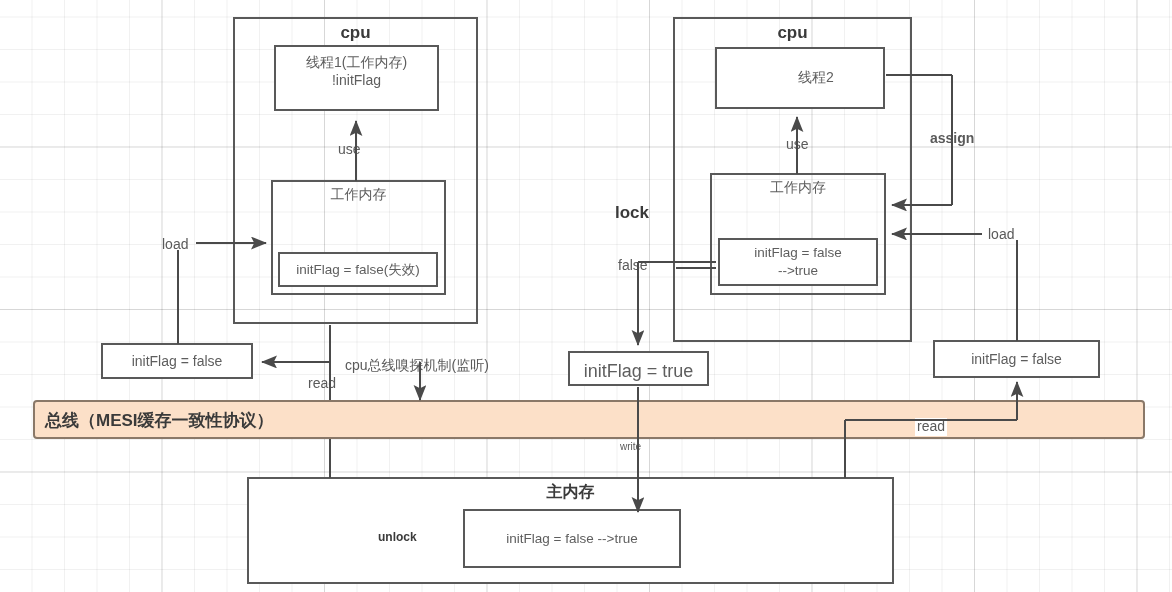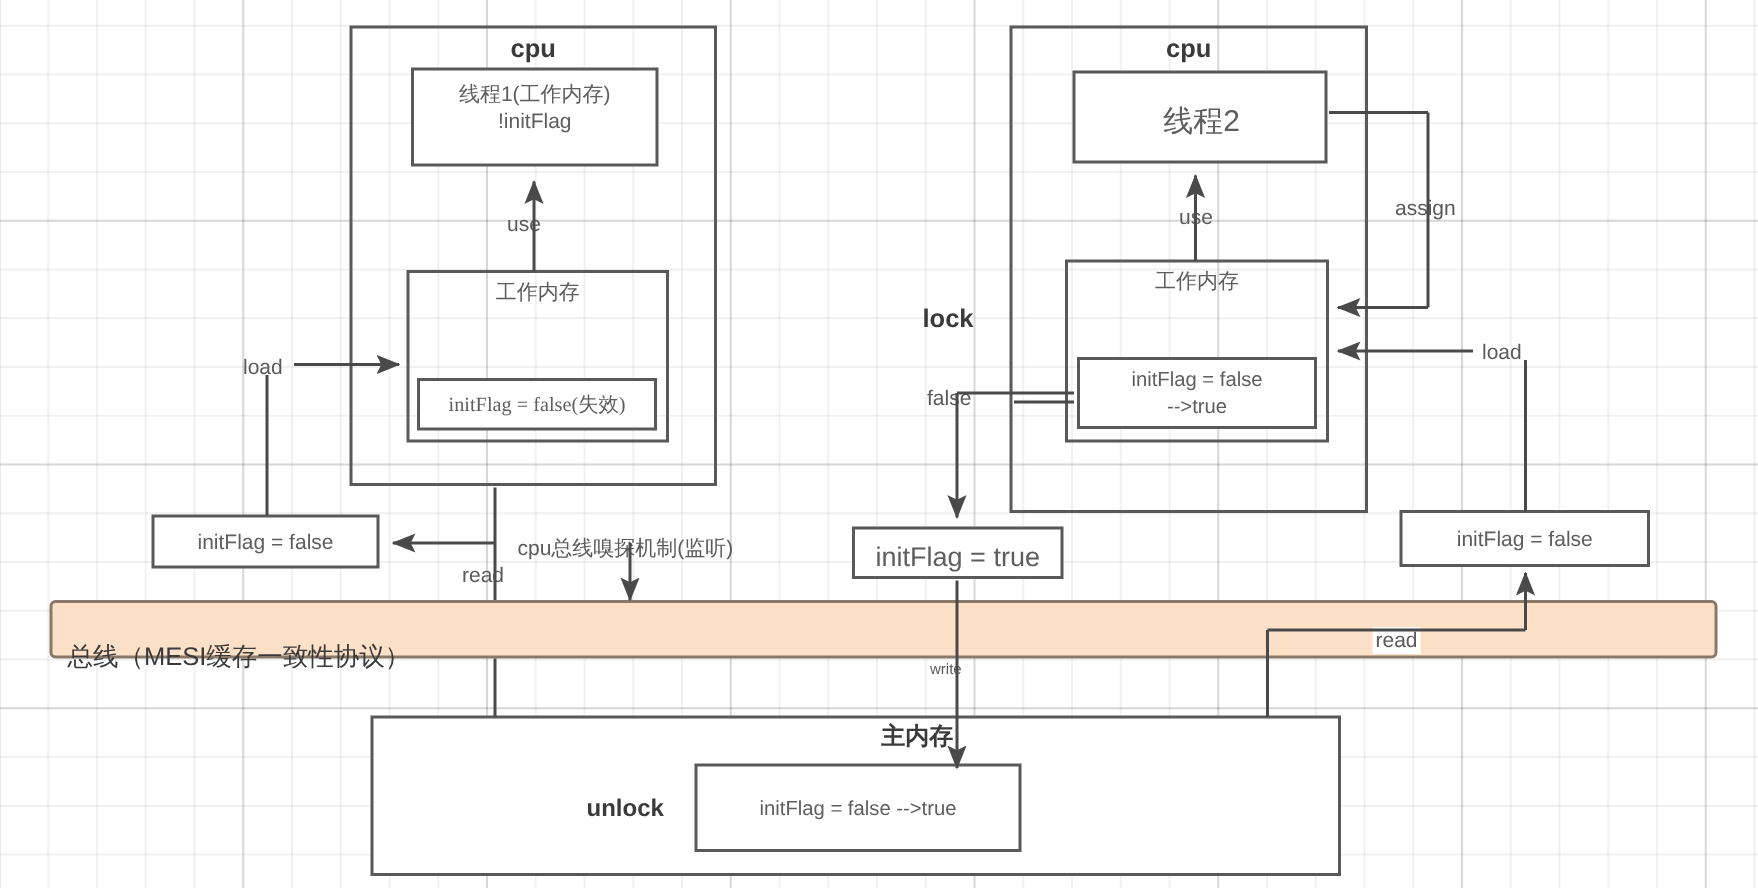--- a/index.html
+++ b/index.html
@@ -54,25 +54,24 @@
     left: 33px; top: 400px;
     width: 1112px; height: 39px;
     box-sizing: border-box;
     background: #fce0c8;
     border: 2.5px solid #8a7868;
     border-radius: 4px;
   }
   #bus-label {
     position: absolute;
     left: 12px; top: 8px;
-    font-weight: normal;
+    font-weight: bold;
     font-size: 17px;
     color: #3a3a3a;
     white-space: pre;
-    margin-top: 17px;
   }
 
   svg.overlay {
     position: absolute;
     left: 0; top: 0;
     width: 1172px; height: 592px;
     pointer-events: none;
   }
 
   .lbl-onbus {
@@ -92,27 +91,27 @@
   <div class="box filled" style="left:274px; top:45px; width:165px; height:66px;"></div>
   <div class="boxtext" style="left:274px; top:53px; width:165px; font-size:14px;">线程1(工作内存)
 !initFlag</div>
 
   <div class="lbl" style="left:338px; top:141px; font-size:14px;">use</div>
 
   <div class="box" style="left:271px; top:180px; width:175px; height:115px;"></div>
   <div class="boxtext" style="left:271px; top:185px; width:175px; font-size:14px;">工作内存</div>
 
   <div class="box filled" style="left:278px; top:252px; width:160px; height:35px;"></div>
-  <div class="boxtext" style="left:278px; top:261px; width:160px; font-size:13.5px;font-family:Liberation Serif, serif;">initFlag = false(失效)</div>
+  <div class="boxtext" style="left:278px; top:261px; width:160px; font-size:13.5px;">initFlag = false(失效)</div>
 
   <div class="box" style="left:673px; top:17px; width:239px; height:325px;"></div>
   <div class="lbl bold center" style="left:673px; top:22px; width:239px; font-size:17px;">cpu</div>
 
   <div class="box filled" style="left:715px; top:47px; width:170px; height:62px;"></div>
-  <div class="boxtext" style="left:716px; top:68px; width:170px; font-size:20px;">线程2</div>
+  <div class="boxtext" style="left:731px; top:68px; width:170px; font-size:14px;">线程2</div>
 
   <div class="lbl" style="left:786px; top:136px; font-size:14px;">use</div>
 
   <div class="box" style="left:710px; top:173px; width:176px; height:122px;"></div>
   <div class="boxtext" style="left:710px; top:178px; width:176px; font-size:14px;">工作内存</div>
 
   <div class="box filled" style="left:718px; top:238px; width:160px; height:48px;"></div>
   <div class="boxtext" style="left:718px; top:244px; width:160px; font-size:13.5px;">initFlag = false
 --&gt;true</div>
 
@@ -122,34 +121,34 @@
   <div class="box filled" style="left:568px; top:351px; width:141px; height:35px;"></div>
   <div class="boxtext" style="left:568px; top:360px; width:141px; font-size:18px;">initFlag = true</div>
 
   <div class="box filled" style="left:933px; top:340px; width:167px; height:38px;"></div>
   <div class="boxtext" style="left:933px; top:350px; width:167px; font-size:14px;">initFlag = false</div>
 
   <div id="bus"></div>
   <div id="bus-label" style="left:45px; top:409px;">总线（MESI缓存一致性协议）</div>
 
   <div class="box filled" style="left:247px; top:477px; width:647px; height:107px;"></div>
-  <div class="lbl bold center" style="left:247px; top:482px; width:647px; font-size:16px;padding-left:41px;">主内存</div>
+  <div class="lbl bold center" style="left:247px; top:482px; width:647px; font-size:16px;">主内存</div>
 
-  <div class="lbl bold" style="left:378px; top:530px; font-size:16px;margin-left:13px;">unlock</div>
+  <div class="lbl bold" style="left:378px; top:530px; font-size:12px;">unlock</div>
 
   <div class="box filled" style="left:463px; top:509px; width:218px; height:59px;"></div>
   <div class="boxtext" style="left:463px; top:530px; width:218px; font-size:13.5px;">initFlag = false --&gt;true</div>
 
   <div class="lbl" style="left:162px; top:236px; font-size:14px;">load</div>
   <div class="lbl" style="left:308px; top:375px; font-size:14px;">read</div>
   <div class="lbl" style="left:345px; top:357px; font-size:14px;">cpu总线嗅探机制(监听)</div>
   <div class="lbl bold" style="left:615px; top:202px; font-size:17px;">lock</div>
   <div class="lbl" style="left:618px; top:257px; font-size:14px;">false</div>
   <div class="lbl" style="left:620px; top:441px; font-size:10px;">write</div>
-  <div class="lbl" style="left:930px; top:130px; font-size:14px;">assign</div>
+  <div class="lbl" style="left:930px; top:130px; font-size:14px;font-weight:bold;">assign</div>
   <div class="lbl" style="left:988px; top:226px; font-size:14px;">load</div>
   <div class="lbl lbl-onbus" style="left:915px; top:418px; font-size:14px;">read</div>
 
   <svg class="overlay" viewBox="0 0 1172 592" xmlns="http://www.w3.org/2000/svg">
     <defs>
       <marker id="ah" markerWidth="9" markerHeight="9" refX="7.5" refY="3.2" orient="auto" markerUnits="strokeWidth">
         <path d="M0,0 L8,3.2 L0,6.4 L1.6,3.2 z" fill="#4a4a4a"></path>
       </marker>
     </defs>
     <g stroke="#4a4a4a" stroke-width="2" fill="none">

